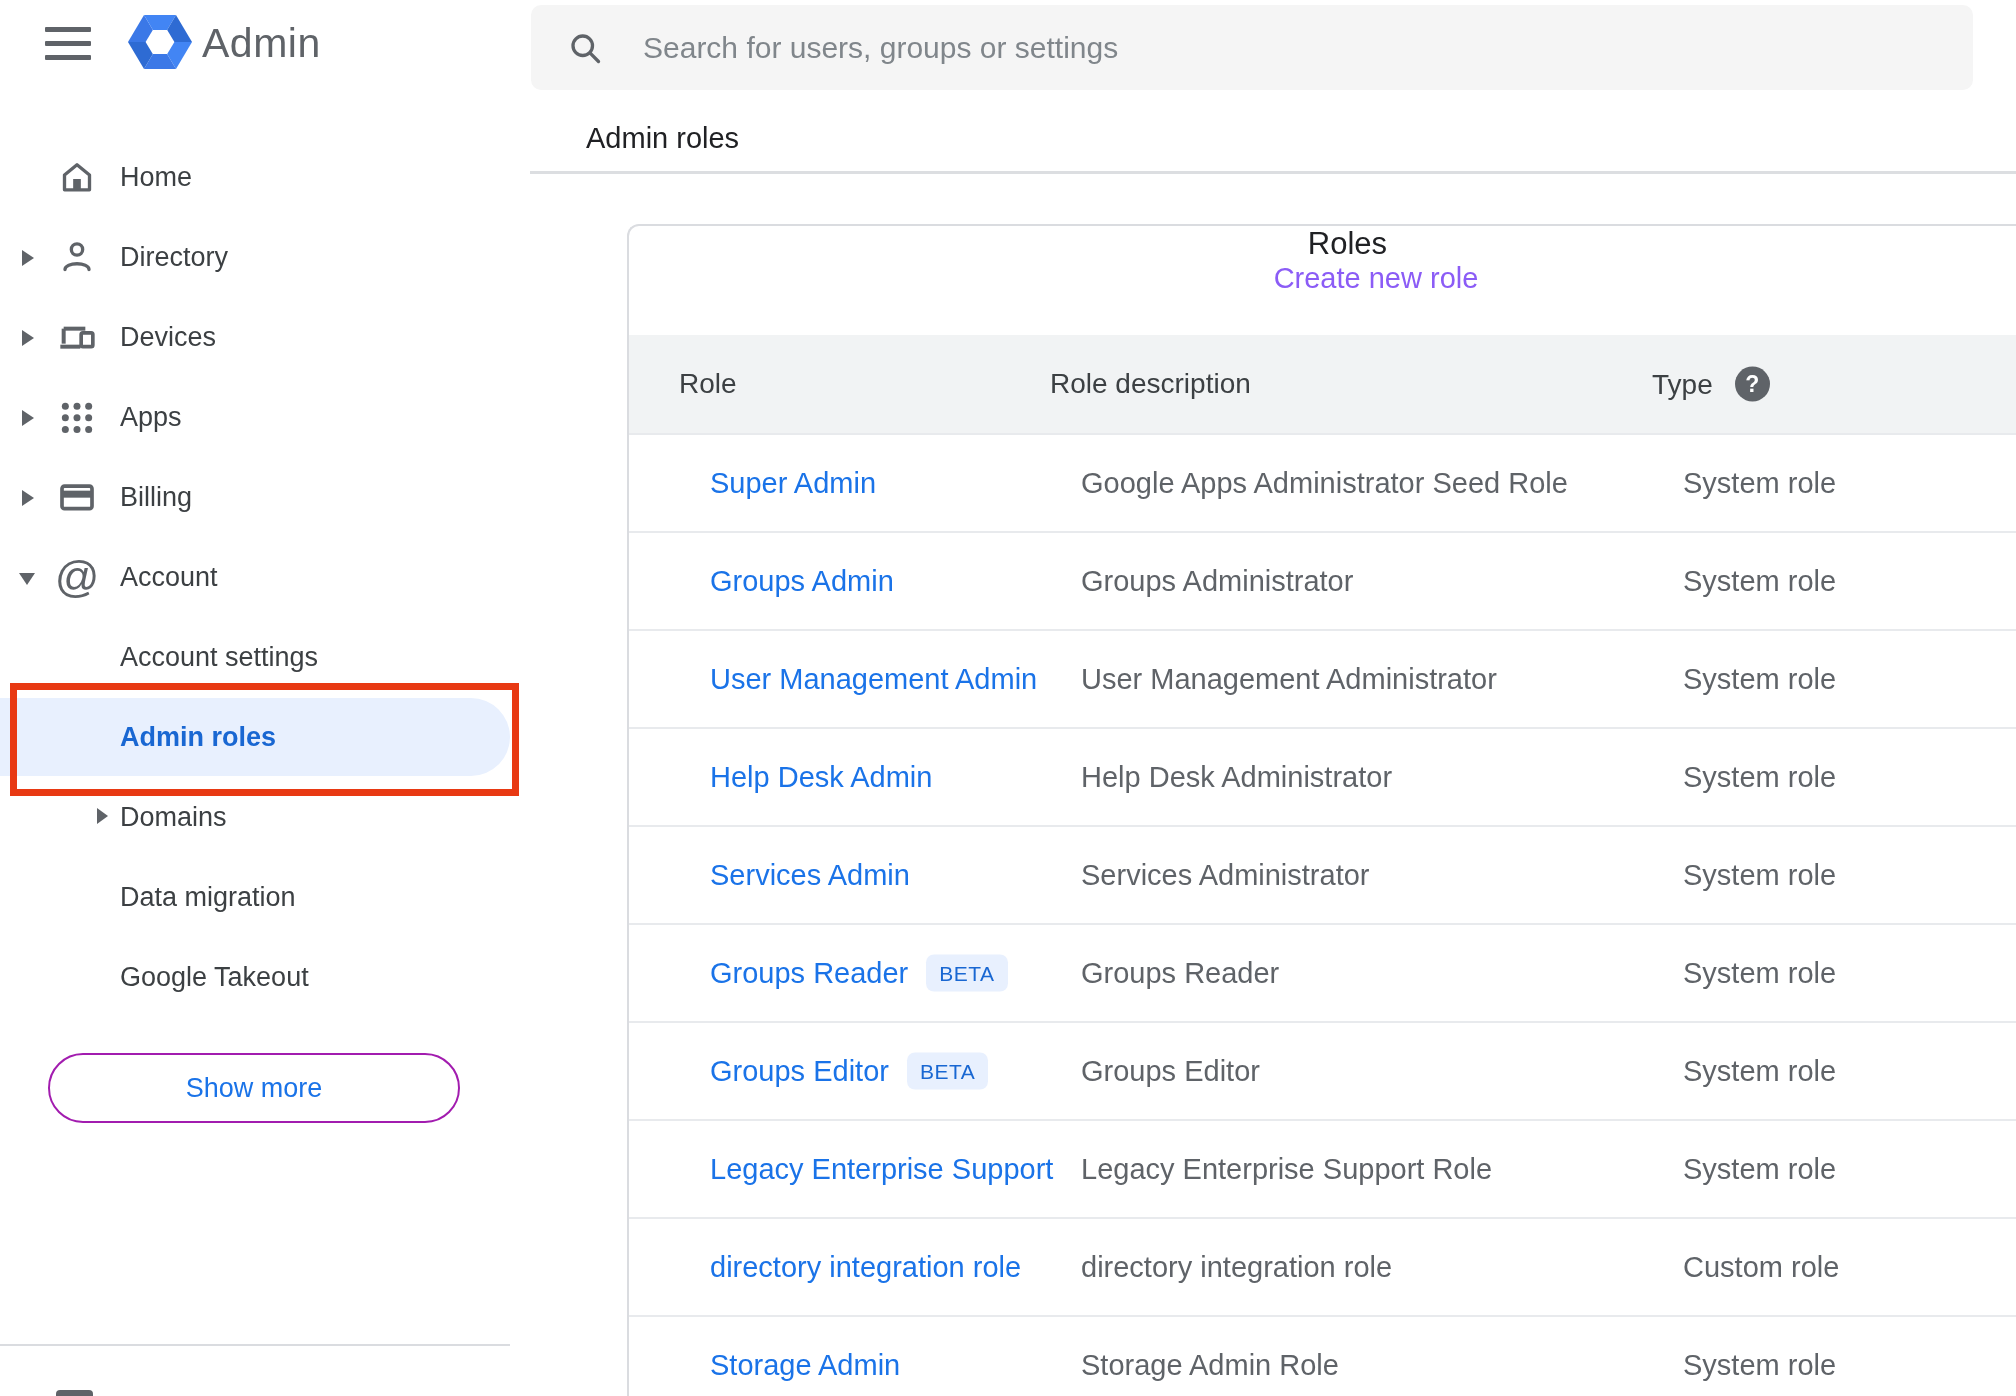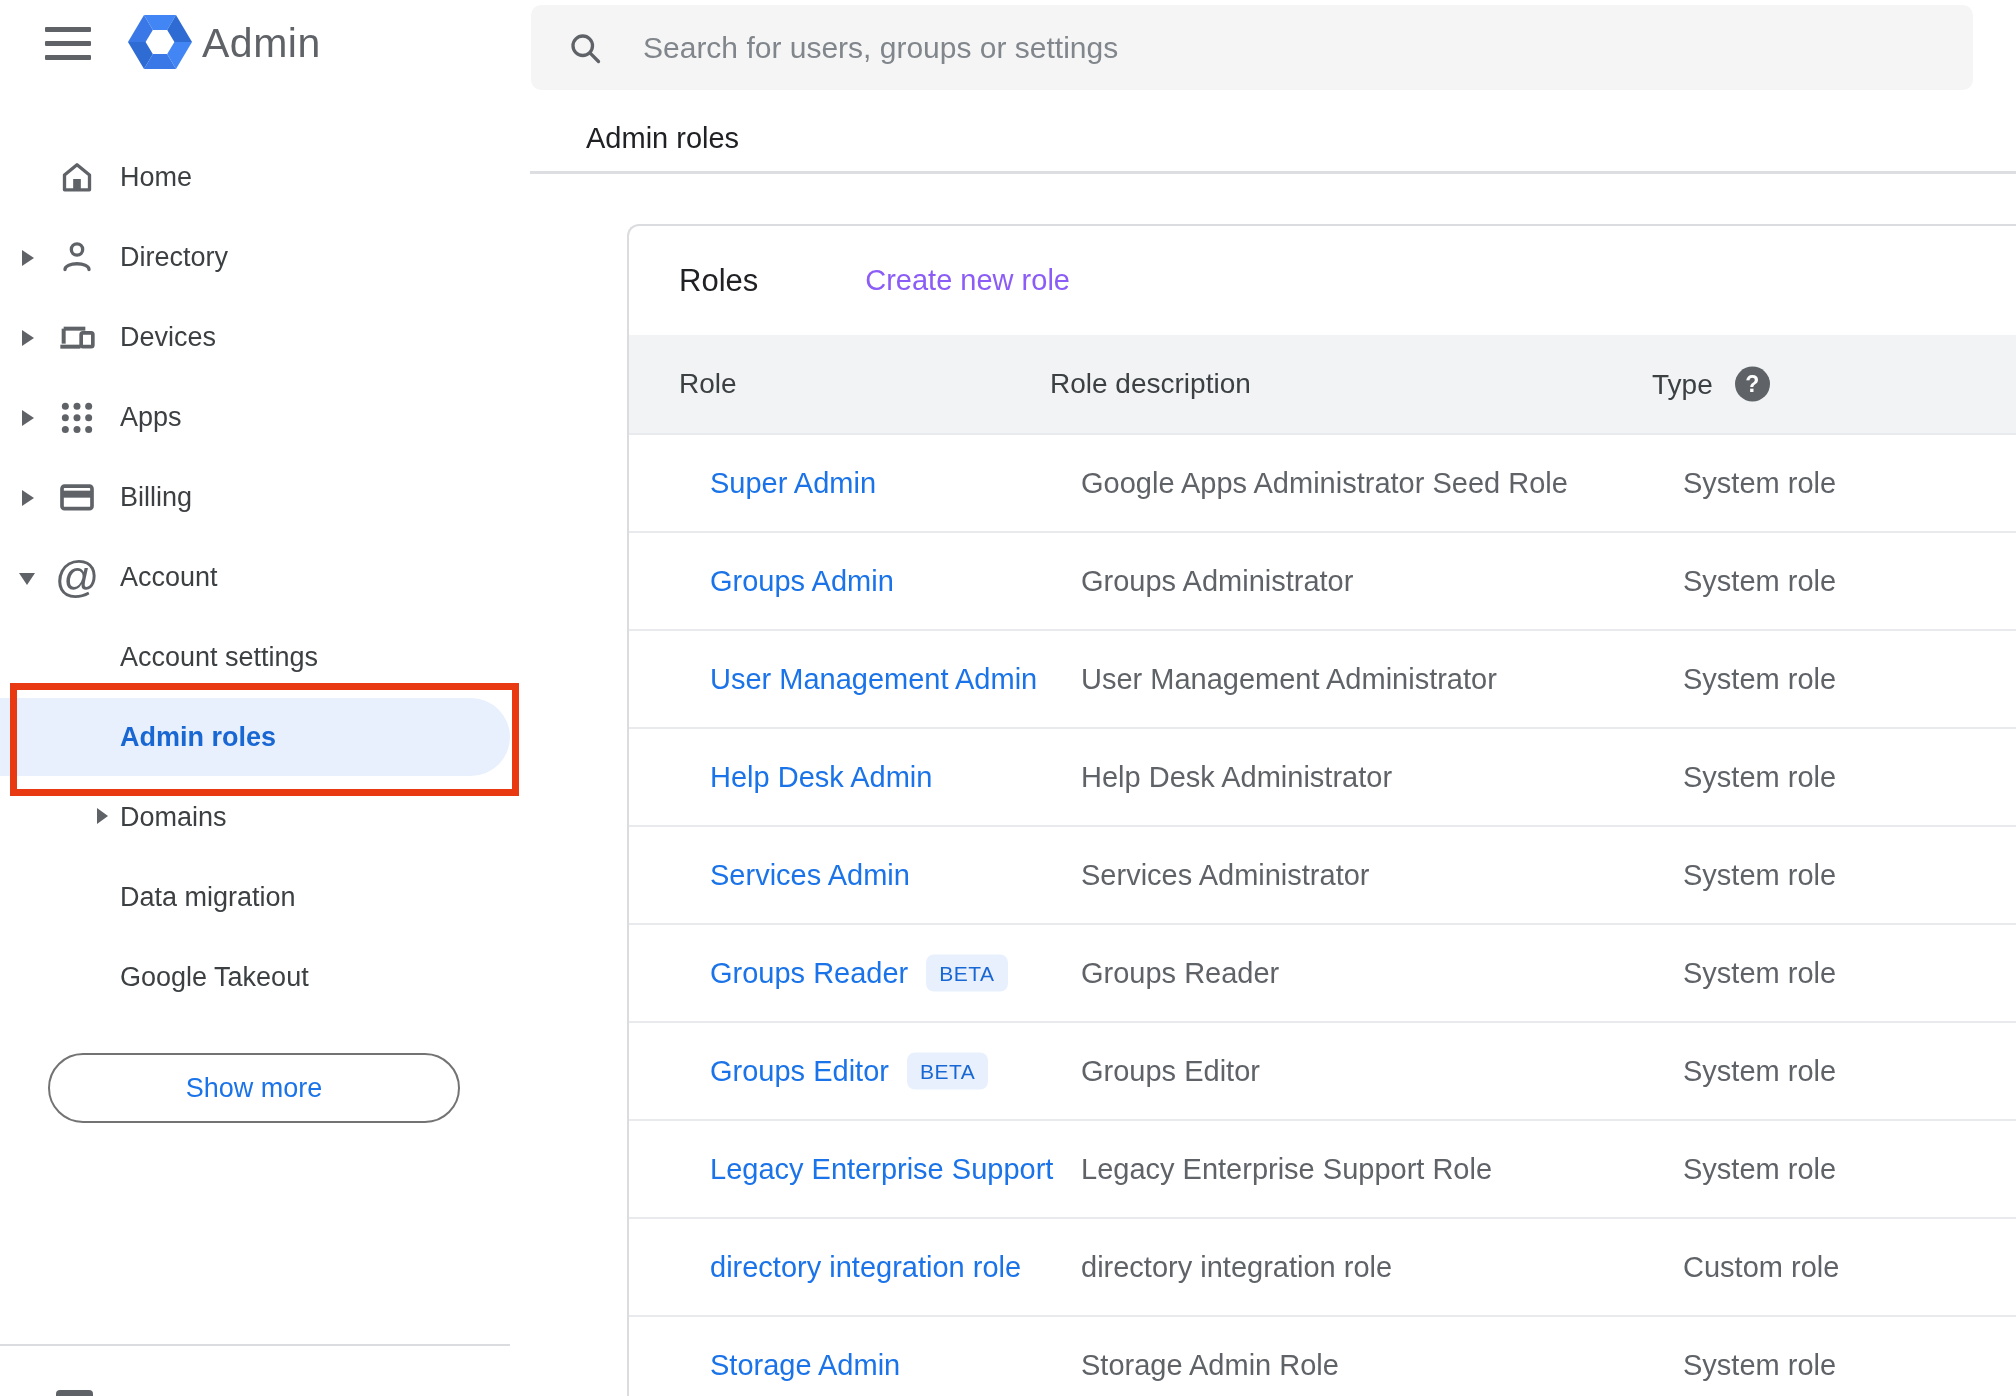--- a/index.html
+++ b/index.html
@@ -44,35 +44,35 @@
   .nav-icon { position: absolute; left: 55px; top: 18px; width: 44px; height: 44px;
     display: flex; align-items: center; justify-content: center; color: #5f6368; }
   .at-glyph { font-size: 44px; color: #5f6368; line-height: 44px; }
   .nav-label { position: absolute; left: 120px; top: 50%; transform: translateY(-50%);
     font-size: 27px; color: #3c4043; white-space: nowrap; }
   .pill-bg { position: absolute; left: 0; top: 1px; width: 510px; height: 78px;
     background: #e8f0fe; border-radius: 0 39px 39px 0; }
   .nav-item.selected .nav-label { color: #1967d2; font-weight: bold; z-index: 1; }
 
   .show-more-btn { position: absolute; left: 48px; top: 1053px; width: 412px; height: 70px;
-    border: 2px solid #737373; border-radius: 35px; background: #fff; cursor: pointer;
+    border: 2px solid #a21caf; border-radius: 35px; background: #fff; cursor: pointer;
     font-size: 27px; color: #1a73e8; font-weight: 500; font-family: "Liberation Sans", sans-serif; }
   .sidebar-bottom-divider { position: absolute; left: 0; top: 1344px; width: 510px; height: 2px; background: #dadce0; }
   .bottom-partial-icon { position: absolute; left: 56px; top: 1390px; width: 37px; height: 12px;
     background: #5f6368; border-radius: 4px 4px 0 0; }
 
   
   .annotation-box { position: absolute; left: 10px; top: 683px; width: 509px; height: 113px;
     border: 7px solid #e83913; pointer-events: none; z-index: 5; }
 
   
   .card { position: absolute; left: 627px; top: 224px; width: 1389px; height: 1200px;
     background: #fff; border-left: 2px solid #dadce0; border-top: 2px solid #dadce0;
     border-radius: 12px 0 0 0; }
-  .card-header { position: relative; height: 109px; display: flex; align-items: center; }
+  .card-header { position: relative; height: 109px; display: flex; align-items: center; flex-direction: column; }
   .card-title { margin-left: 50px; font-size: 31px; font-weight: 500; color: #202124; }
   .create-link { margin-left: 107px; font-size: 29px; color: #8b5cf6; text-decoration: none; cursor: pointer; }
 
   .thead { height: 98px; background: #f1f3f4; position: relative; }
   .th { position: absolute; top: 50%; transform: translateY(-50%); font-size: 28px; color: #3c4043; }
   .th-role { left: 50px; }
   .th-desc { left: 421px; }
   .th-type { left: 1023px; display: flex; align-items: center; }
   .help-icon { display: inline-flex; align-items: center; justify-content: center;
     width: 35px; height: 35px; border-radius: 50%; background: #5f6368; color: #fff;

